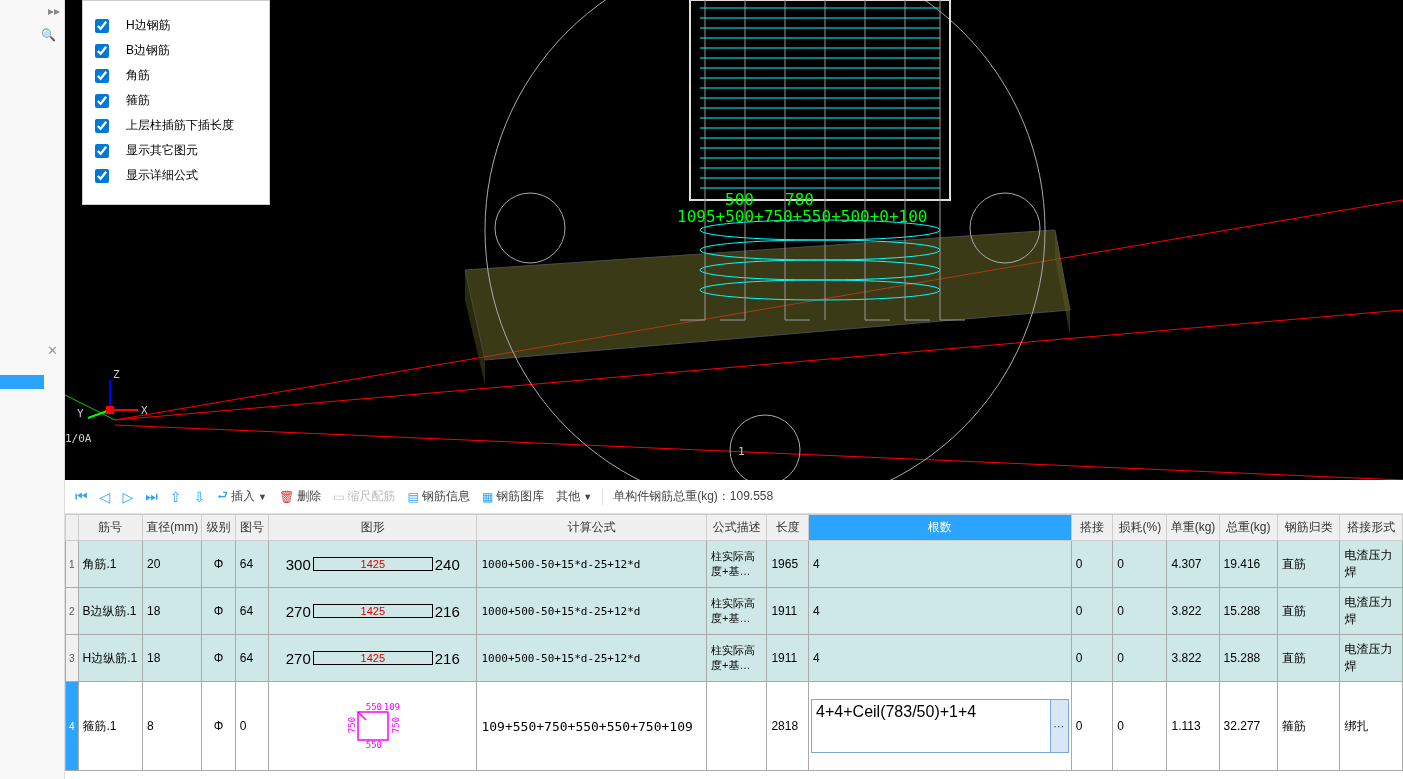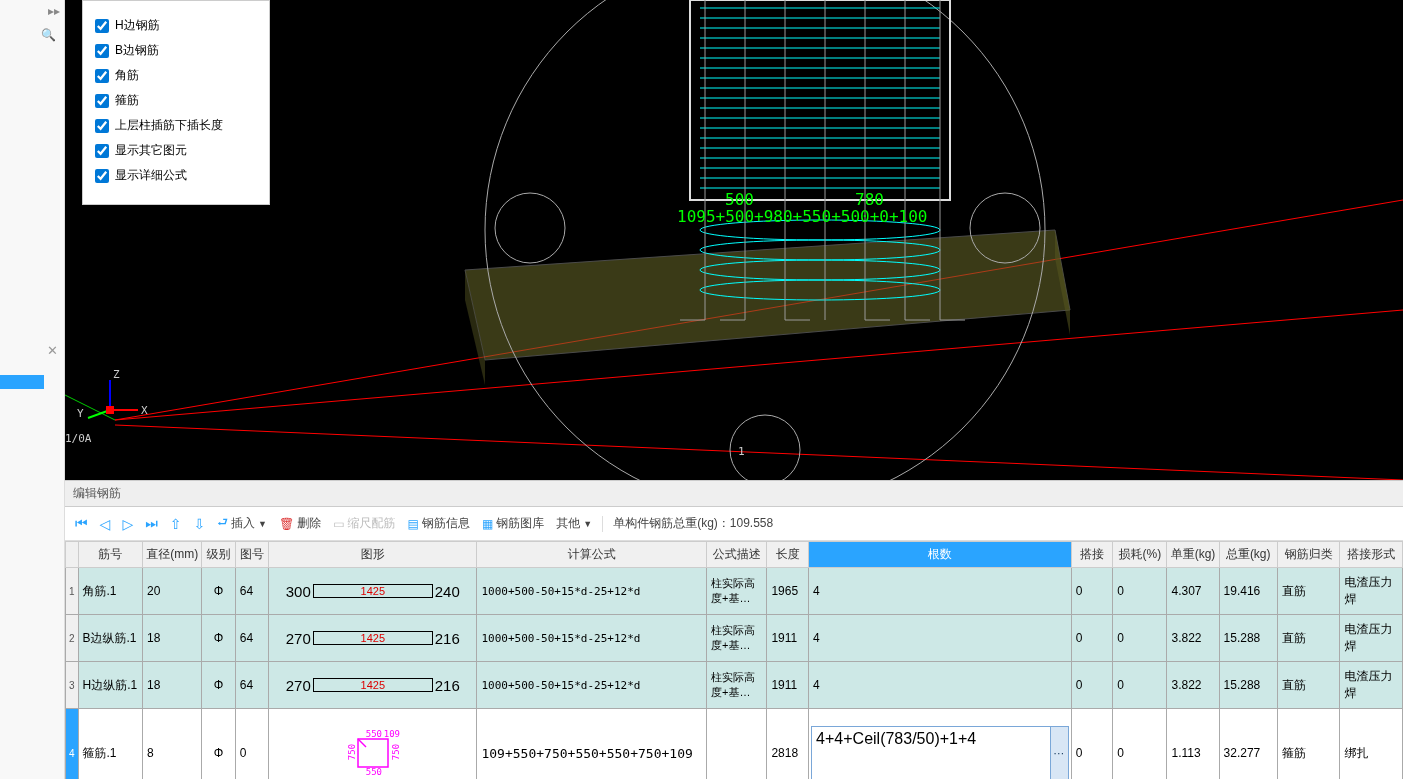--- a/index.html
+++ b/index.html
@@ -14,21 +14,21 @@
 
 
 .viewport { position: absolute; left: 65px; top: 0; right: 0; height: 480px; background: #000; overflow: hidden; }
 .vp-svg { position: absolute; left: 0; top: 0; width: 100%; height: 100%; }
 .vp-label { position: absolute; color: #0f0; font-size: 16px; font-family: monospace; }
 .vp-label.small { color: #ccc; font-size: 11px; }
 .axis-x { color: #f00; } .axis-y { color: #0f0; } .axis-z { color: #00f; }
 
 
 .layer-popup { position: absolute; left: 82px; top: 0; width: 188px; background: #fff; border: 1px solid #ccc; box-shadow: 2px 2px 6px rgba(0,0,0,.2); padding: 16px 12px 12px; font-size: 12px; }
-.layer-popup label { display: flex; align-items: center; gap: 6px; margin-bottom: 8px; cursor: pointer; }
+.layer-popup label { display: flex; align-items: center; gap: 17px; margin-bottom: 8px; cursor: pointer; }
 .layer-popup input[type=checkbox] { width: 14px; height: 14px; accent-color: #0078d7; }
 
 
 .grid-panel { position: absolute; left: 65px; top: 480px; right: 0; bottom: 0; background: #fff; display: flex; flex-direction: column; }
 .gp-title { background: #efefef; border-top: 1px solid #ccc; border-bottom: 1px solid #ccc; padding: 4px 8px; font-size: 12px; color: #555; }
 .gp-toolbar { display: flex; align-items: center; gap: 4px; padding: 4px 6px; font-size: 12px; color: #444; border-bottom: 1px solid #ddd; flex-wrap: nowrap; }
 .gp-toolbar .tbtn { display: inline-flex; align-items: center; gap: 3px; padding: 2px 4px; cursor: pointer; }
 .gp-toolbar .tbtn.disabled { color: #bbb; cursor: default; }
 .gp-toolbar .sep { width: 1px; height: 16px; background: #ddd; margin: 0 2px; }
 .gp-toolbar .nav-icon { color: #2aa4ff; font-size: 14px; padding: 0 4px; cursor: pointer; }
@@ -127,23 +127,23 @@
         <path d="M875 320 h25" fill="none"></path>
     </g>
 
     <g transform="translate(45,410)">
       <line x1="0" y1="0" x2="28" y2="0" stroke="#f00" stroke-width="2"></line>
       <line x1="0" y1="0" x2="-22" y2="8" stroke="#0f0" stroke-width="2"></line>
       <line x1="0" y1="0" x2="0" y2="-30" stroke="#00f" stroke-width="2"></line>
       <rect x="-4" y="-4" width="8" height="8" fill="#f00"></rect>
     </g>
   </svg>
-  <span class="vp-label" style="left:612px;top:207px;">1095+500+980+550+500+0+100</span>
+  <span class="vp-label" style="left:612px;top:207px;">1095+500+750+550+500+0+100</span>
   <span class="vp-label" style="left:660px;top:190px;">500</span>
-  <span class="vp-label" style="left:790px;top:190px;text-align:right;">780</span>
+  <span class="vp-label" style="left:720px;top:190px;text-align:right;">780</span>
   <span class="vp-label small axis-z" style="left:48px;top:368px;">Z</span>
   <span class="vp-label small axis-x" style="left:76px;top:404px;">X</span>
   <span class="vp-label small axis-y" style="left:12px;top:407px;">Y</span>
   <span class="vp-label small" style="left:0px;top:432px;color:#ccc">1/0A</span>
   <span class="vp-label small" style="left:673px;top:445px;color:#ccc">1</span>
 </div>
 
 <div class="layer-popup">
   <label>
       <input type="checkbox" checked="" style="">
@@ -169,21 +169,20 @@
       <input type="checkbox" checked="" style="">
       <span>显示其它图元</span>
     </label>
   <label>
       <input type="checkbox" checked="" style="">
       <span>显示详细公式</span>
     </label>
 </div>
 
 <div class="grid-panel">
-  <div class="gp-title">编辑钢筋</div>
 
   <div class="gp-toolbar">
     <span class="nav-icon">⏮</span>
     <span class="nav-icon">◁</span>
     <span class="nav-icon">▷</span>
     <span class="nav-icon">⏭</span>
     <span class="nav-icon">⇧</span>
     <span class="nav-icon">⇩</span>
     <span class="tbtn">
         <span style="color:#2aa4ff">⮐</span>

